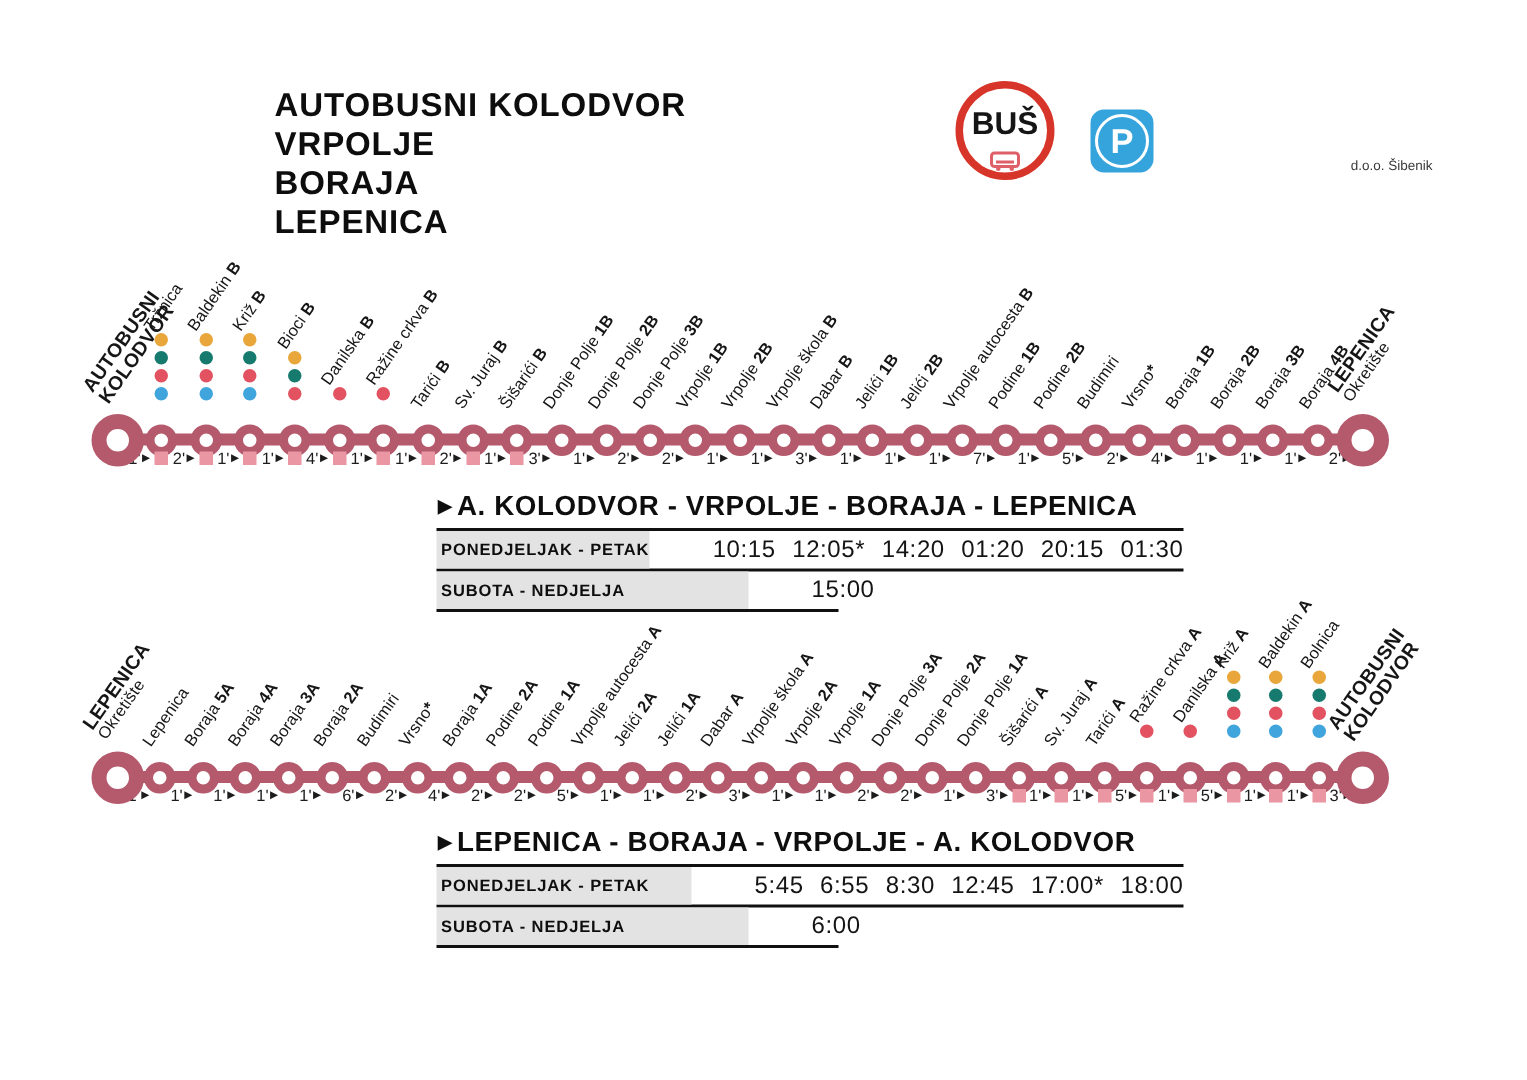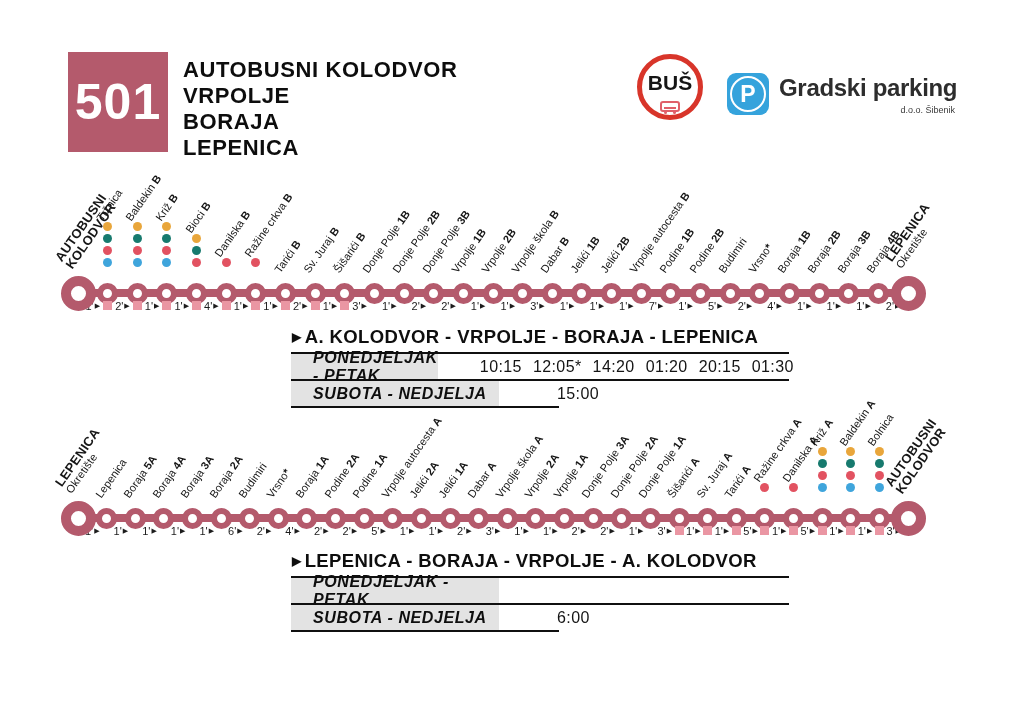--- a/index.html
+++ b/index.html
@@ -52,58 +52,56 @@
 
   
   .tt{position:absolute;width:498px;}
   #tt1{left:291px;top:326px;}
   #tt2{left:291px;top:550px;}
   .tt-title{display:flex;align-items:center;gap:3px;font-size:18.5px;font-weight:700;
             letter-spacing:0.4px;color:#0e0e0e;margin:0 0 4px 1px;}
   .tt-title .tri{font-size:12px;}
   .tt-table{border-top:2.5px solid #101010;}
   .tt-row{display:flex;align-items:stretch;height:25px;}
-  .tt-row + .tt-row{border-top:2.5px solid #101010;gap:16px;}
+  .tt-row + .tt-row{border-top:2.5px solid #101010;}
   .tt-label{width:208px;background:var(--table-label-bg);display:flex;align-items:center;
-            padding-left:22px;box-sizing:border-box;font-size:16px;font-weight:700;
-            letter-spacing:0.6px;color:#0e0e0e;font-style:italic;}
+            padding-left:3px;box-sizing:border-box;font-size:11px;font-weight:700;
+            letter-spacing:0.6px;color:#0e0e0e;}
   .tt-times{display:flex;align-items:center;padding-left:42px;gap:11px;
             font-size:16px;color:#141414;letter-spacing:0.4px;}
   .tt-bottom{width:268px;border-top:2.5px solid #101010;}
 
   
   .note{position:absolute;left:0;width:1018px;top:633px;text-align:center;
         font-size:15px;font-weight:600;color:#1a1a1a;text-indent:30px;}
   .legend{position:absolute;left:0;width:1018px;top:659px;display:flex;justify-content:center;
           gap:56px;align-items:center;}
   .legend-item{display:flex;align-items:center;gap:8px;font-size:11.5px;color:#4f4f4f;}
   .legend-ic-circle{width:11px;height:11px;background:#222;border-radius:50%;}
   .legend-ic-square{width:11px;height:11px;background:#222;}
 </style>
 </head>
 <body>
 
 <div class="sheet">
 
-  <div class="badge">501</div>
   <div class="title">
     <div>AUTOBUSNI KOLODVOR</div>
     <div>VRPOLJE</div>
     <div>BORAJA</div>
     <div>LEPENICA</div>
   </div>
 
   <div class="logo-bus">
     <div class="logo-bus-text">BUŠ</div>
     <div class="bus-mini"></div>
   </div>
   <div class="logo-p">
     <div class="logo-p-ring">P</div>
   </div>
-  <div class="logo-p-name">Gradski parking</div>
   <div class="logo-p-sub">d.o.o. Šibenik</div>
 
   <div class="route" id="route-outbound">
       <div class="rt-line" style="left: 78px; top: 289px; width: 830px;"></div>
       <div class="rt-time" style="left: 77.8214px; top: 300px;"><span>1'</span><span class="tri">▶</span></div>
       <div class="rt-time" style="left: 107.464px; top: 300px;"><span>2'</span><span class="tri">▶</span></div>
       <div class="rt-time" style="left: 137.107px; top: 300px;"><span>1'</span><span class="tri">▶</span></div>
       <div class="rt-time" style="left: 166.75px; top: 300px;"><span>1'</span><span class="tri">▶</span></div>
       <div class="rt-time" style="left: 196.393px; top: 300px;"><span>4'</span><span class="tri">▶</span></div>
       <div class="rt-time" style="left: 226.036px; top: 300px;"><span>1'</span><span class="tri">▶</span></div>
@@ -489,20 +487,29 @@
   </section>
 
   <section class="tt" id="tt2">
     <div class="tt-title">
       <span class="tri">▶</span>
       <span>LEPENICA - BORAJA - VRPOLJE - A. KOLODVOR</span>
     </div>
     <div class="tt-table">
       <div class="tt-row">
         <div class="tt-label">PONEDJELJAK - PETAK</div>
+        <div class="tt-times">
+
+        <span class="tt-time">5:45</span>
+            <span class="tt-time">6:55</span>
+            <span class="tt-time">8:30</span>
+            <span class="tt-time">12:45</span>
+            <span class="tt-time">17:00*</span>
+            <span class="tt-time">18:00</span>
+          </div>
       </div>
       <div class="tt-row">
         <div class="tt-label">SUBOTA - NEDJELJA</div>
         <div class="tt-times">
 
         <span class="tt-time">6:00</span>
           </div>
       </div>
     </div>
     <div class="tt-bottom"></div>

